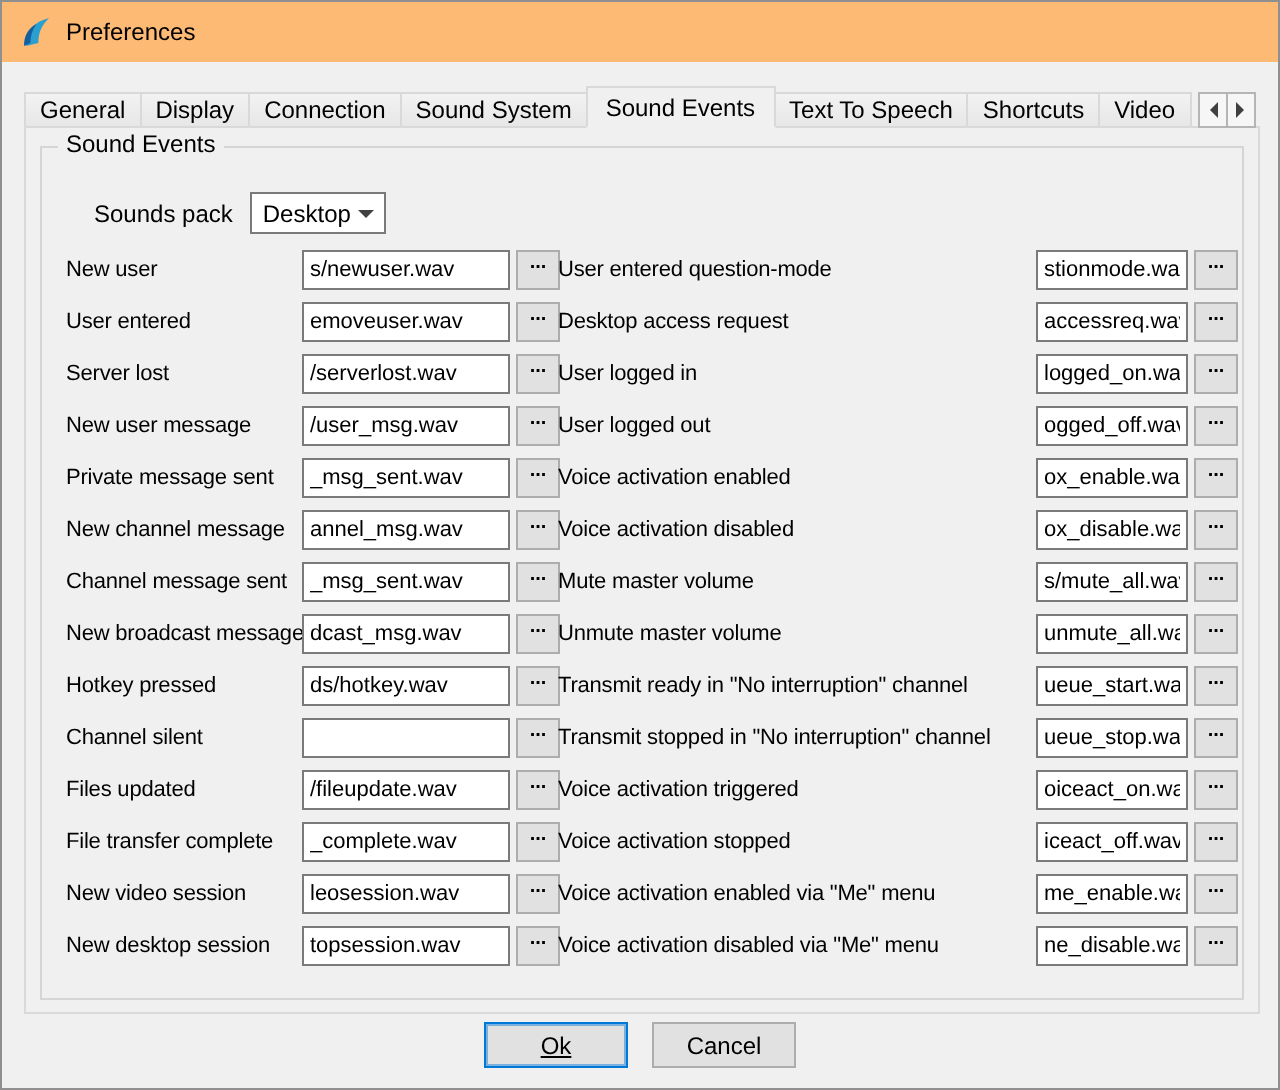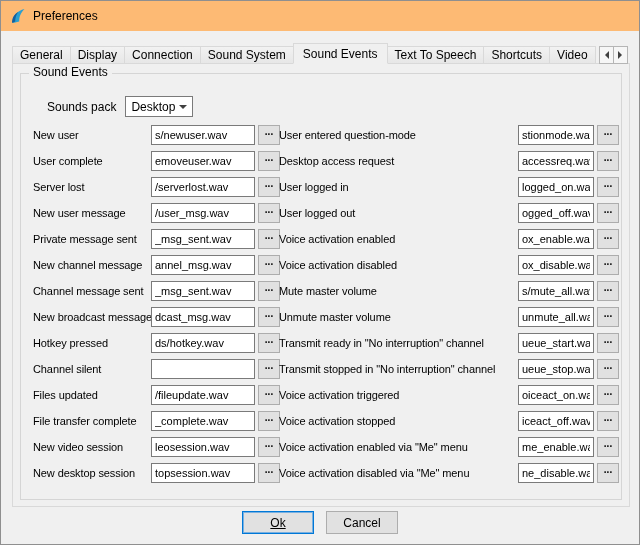--- a/index.html
+++ b/index.html
@@ -148,21 +148,21 @@
       </div>
 
       <div class="columns">
         <div class="col-left" id="left-col">
             <div class="event-row">
               <span class="ev-label">New user</span>
               <input class="ev-input" type="text" value="s/newuser.wav" style="">
               <button class="browse">...</button>
             </div>
             <div class="event-row">
-              <span class="ev-label">User complete</span>
+              <span class="ev-label">User entered</span>
               <input class="ev-input" type="text" value="emoveuser.wav" style="">
               <button class="browse">...</button>
             </div>
             <div class="event-row">
               <span class="ev-label">Server lost</span>
               <input class="ev-input" type="text" value="/serverlost.wav" style="">
               <button class="browse">...</button>
             </div>
             <div class="event-row">
               <span class="ev-label">New user message</span>

